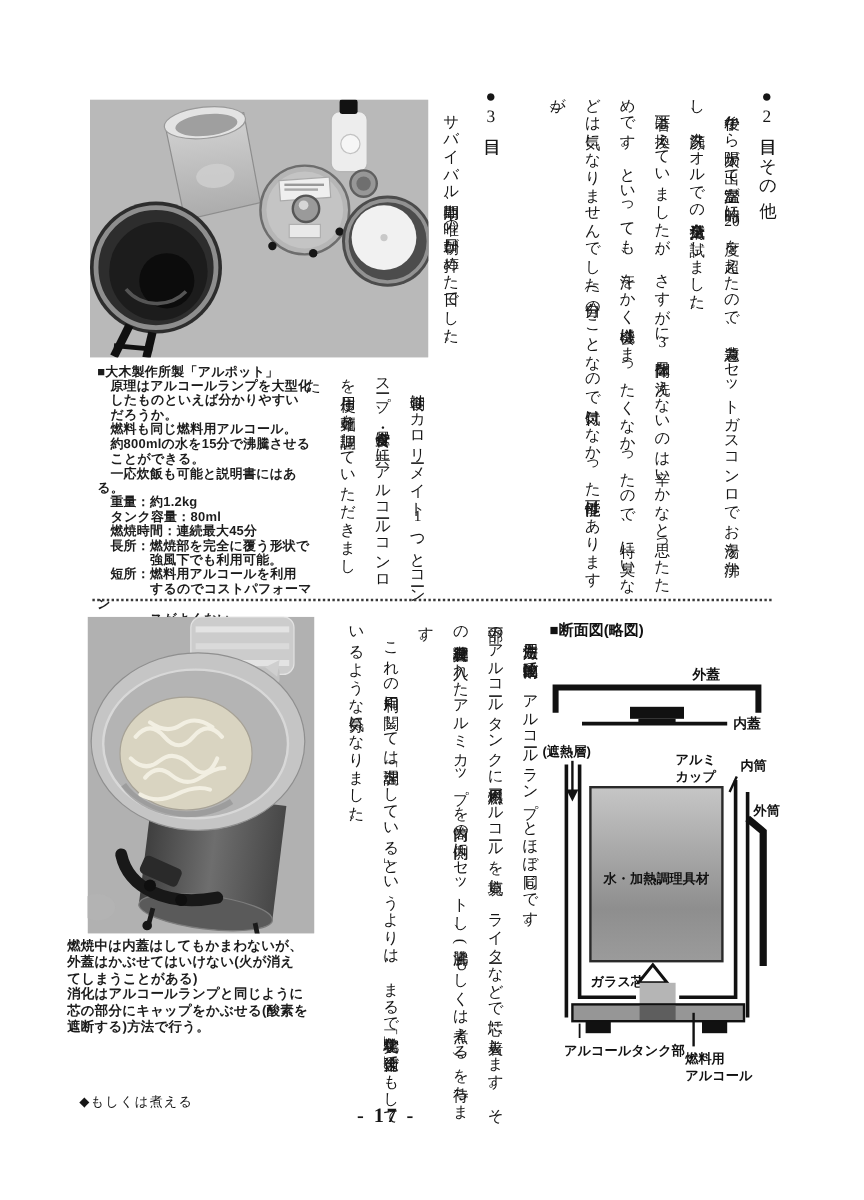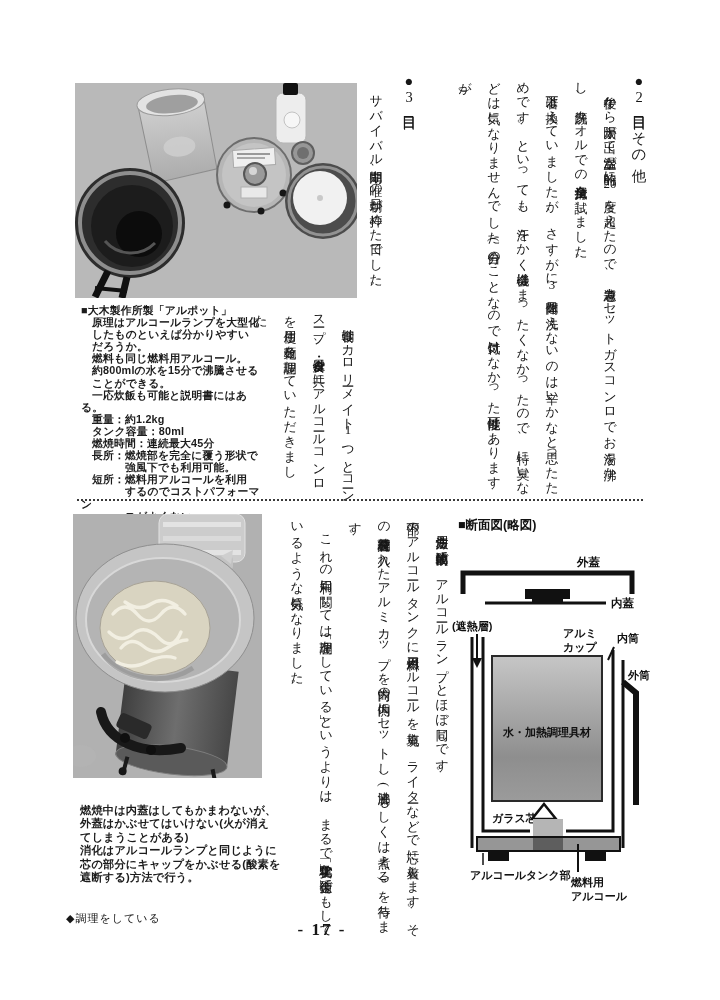--- a/index.html
+++ b/index.html
@@ -181,21 +181,21 @@
 
     <g>
       <path d="M 28,198 C 34,226 66,242 108,234" fill="none" stroke="#181818" stroke-width="10" stroke-linecap="round"></path>
       <rect x="44" y="204" width="34" height="16" rx="4" fill="#2a2a2a" transform="rotate(24 61 212)"></rect>
       <circle cx="52" cy="224" r="5" fill="#0f0f0f"></circle>
       <circle cx="78" cy="236" r="5" fill="#0f0f0f"></circle>
     </g>
     <ellipse cx="8" cy="242" rx="15" ry="11" fill="#b3b3b3"></ellipse>
   </svg>
 
-  <div class="caption cap2" style="left:80px;top:783px;width:235px;margin-top:21px;">燃焼中は内蓋はしてもかまわないが、
+  <div class="caption cap2" style="left:56px;top:783px;width:235px;">燃焼中は内蓋はしてもかまわないが、
 外蓋はかぶせてはいけない(火が消え
 てしまうことがある)
 消化はアルコールランプと同じように
 芯の部分にキャップをかぶせる(酸素を
 遮断する)方法で行う。</div>
 
   <svg class="diagram" width="270" height="405" viewBox="0 0 270 405">
     <defs>
       <linearGradient id="cupGrad" x1="0" y1="0" x2="0" y2="1">
         <stop offset="0" stop-color="#c6c6c6"></stop>
@@ -240,16 +240,16 @@
     <rect x="83" y="328" width="30" height="12" fill="#5e5e5e"></rect>
     <rect x="38" y="341" width="21" height="10" fill="#111"></rect>
     <rect x="135" y="341" width="21" height="10" fill="#111"></rect>
     <line x1="33" y1="343" x2="33" y2="355" stroke="#111" stroke-width="1.5"></line>
     <text x="20" y="369" font-size="11">アルコールタンク部</text>
     <line x1="128" y1="334" x2="128" y2="362" stroke="#111" stroke-width="2"></line>
     <text x="121" y="376" font-size="11">燃料用</text>
     <text x="121" y="390" font-size="11">アルコール</text>
   </svg>
 
-  <div class="footer-marker">◆調理をしている</div>
+  <div class="footer-marker">◆もしくは煮える</div>
   <div class="page-number">- 17 -</div>
 
 </div>
 
 </body></html>

